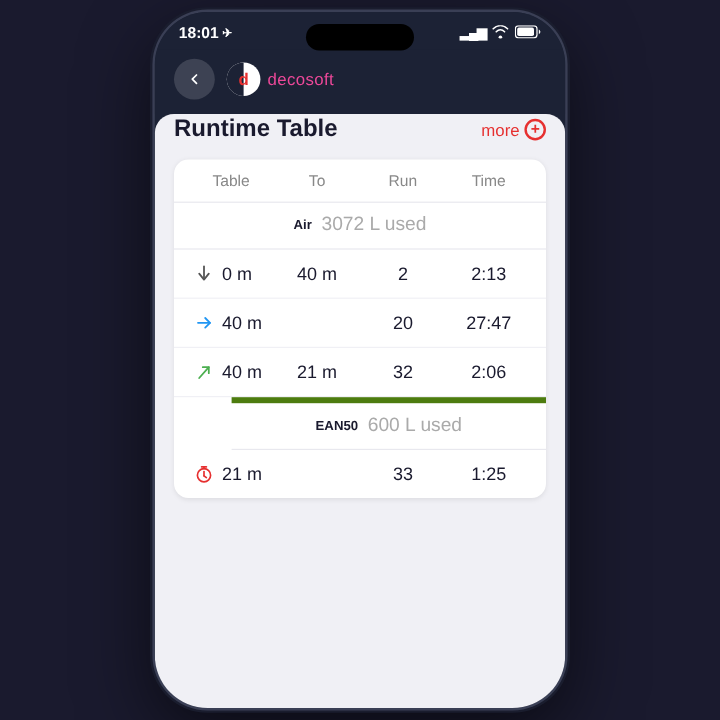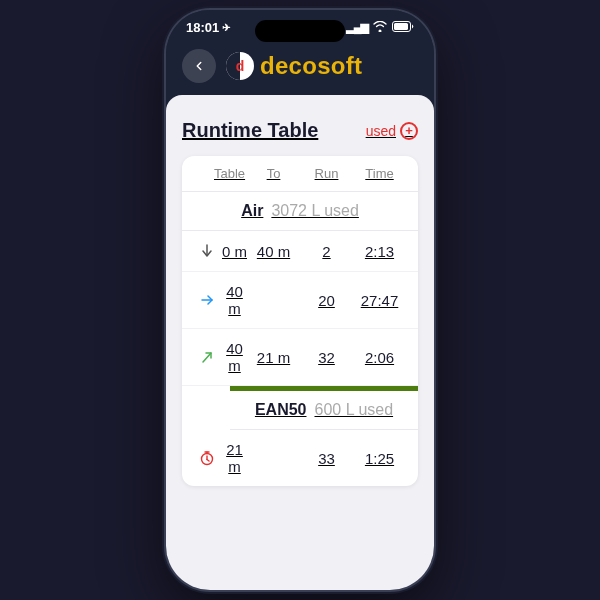--- a/index.html
+++ b/index.html
@@ -8,21 +8,21 @@
       background: #1a1a2e;
       display: flex;
       justify-content: center;
       align-items: center;
       width: 600px;
       height: 600px;
       font-family: -apple-system, BlinkMacSystemFont, 'Segoe UI', sans-serif;
     }
 
     .phone-frame {
-      width: 268px;
+      width: 342px;
       height: 580px;
       background: #1c2235;
       border-radius: 44px;
       position: relative;
       box-shadow:
         0 0 0 2px #3a3f55,
         0 0 0 4px #1a1d2e,
         0 20px 60px rgba(0,0,0,0.6);
       overflow: hidden;
     }
@@ -121,34 +121,33 @@
 
     .logo-d {
       position: relative;
       z-index: 1;
       font-size: 14px;
       font-weight: 900;
       color: #e63030;
     }
 
     .nav-title {
-      font-size: 24px;
-      font-weight: 700;
-      color: #eab308;
+      font-size: 14px;
+      font-weight: 400;
+      color: #ec4899;
       letter-spacing: 0.3px;
     }
 
     
     .content {
       background: #f0f0f5;
       flex: 1;
       border-radius: 16px 16px 0 0;
-      padding: 24px 16px;
+      padding: 1px 16px;
       overflow: hidden;
-      text-decoration: underline;
     }
 
     .page-header {
       display: flex;
       justify-content: space-between;
       align-items: center;
       margin-bottom: 14px;
     }
 
     .page-title {
@@ -210,21 +209,21 @@
     .section-row {
       display: flex;
       align-items: center;
       justify-content: center;
       padding: 10px 12px;
       gap: 8px;
       border-bottom: 1px solid #e8e8ee;
     }
 
     .section-label {
-      font-size: 16px;
+      font-size: 11px;
       font-weight: 700;
       color: #1a1a2e;
     }
 
     .section-sublabel {
       font-size: 16px;
       color: #aaa;
       font-weight: 400;
     }
 
@@ -321,21 +320,21 @@
         </div>
         <span class="nav-title">decosoft</span>
       </div>
     </div>
 
     <div class="content">
 
       <div class="page-header">
         <h1 class="page-title">Runtime Table</h1>
         <div class="more-btn">
-          <span>used</span>
+          <span>more</span>
           <div class="more-circle">
             <span>+</span>
           </div>
         </div>
       </div>
 
       <div class="table-container">
 
         <div class="table-header">
           <div class="col-header">Table</div>

